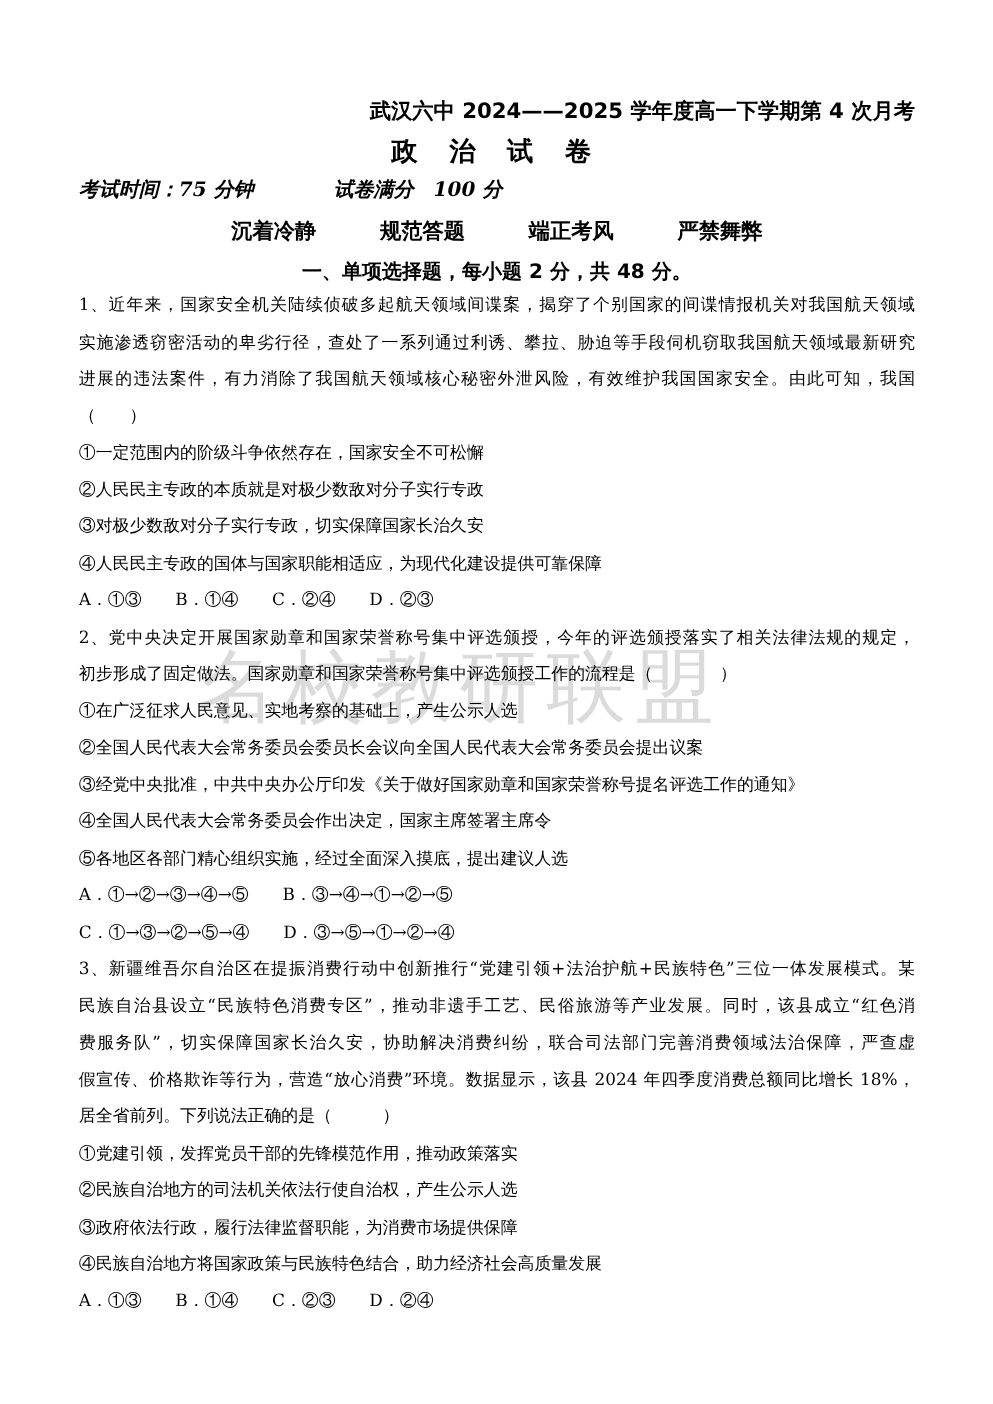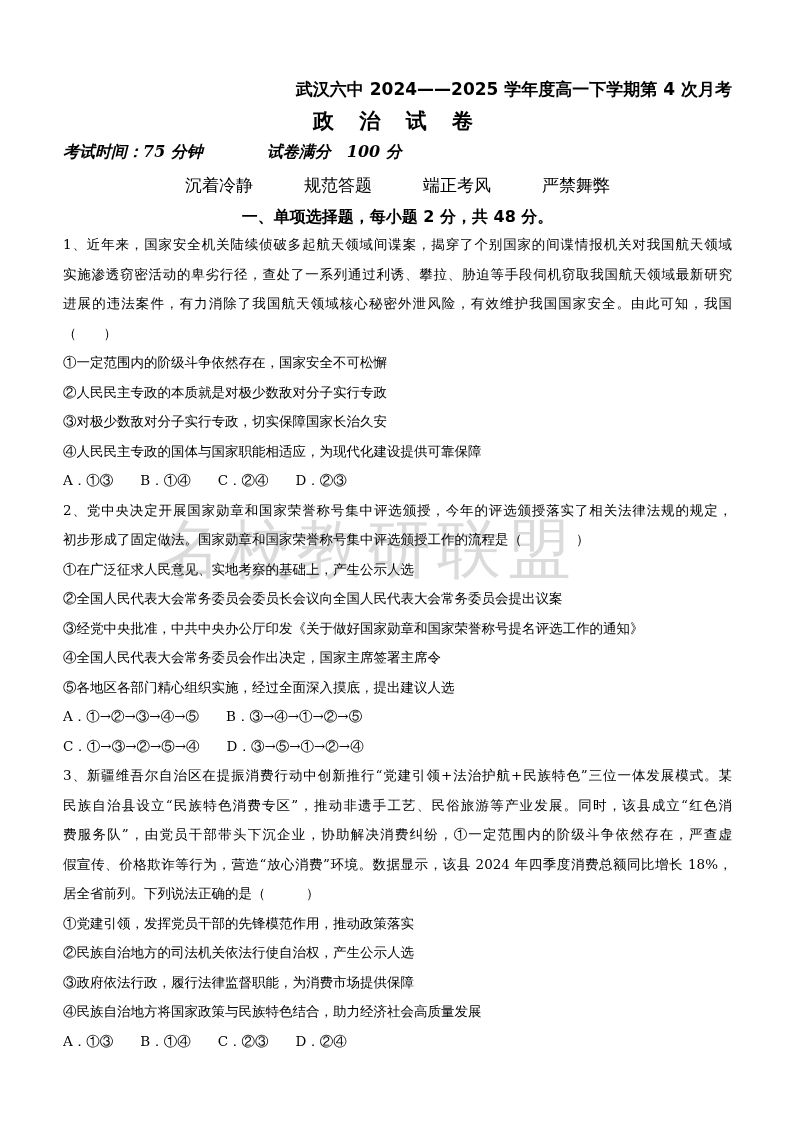--- a/index.html
+++ b/index.html
@@ -55,21 +55,21 @@
     font-weight: bold;
     font-style: italic;
     font-size: 16px;
     line-height: 30px;
     margin-top: 1px;
     text-align: left;
     white-space: nowrap;
   }
   .t4 {
     font-family: "DejaVu Sans", "Liberation Sans", sans-serif;
-    font-weight: normal;
+    font-weight: bold;
     font-size: 17px;
     line-height: 30px;
     margin-top: 3px;
     text-align: center;
     white-space: nowrap;
   }
   .section-heading {
     font-family: "DejaVu Sans", "Liberation Sans", sans-serif;
     font-weight: bold;
     font-size: 16px;
@@ -131,21 +131,21 @@
         <div class="line">③经党中央批准，中共中央办公厅印发《关于做好国家勋章和国家荣誉称号提名评选工作的通知》</div>
         <div class="line">④全国人民代表大会常务委员会作出决定，国家主席签署主席令</div>
         <div class="line">⑤各地区各部门精心组织实施，经过全面深入摸底，提出建议人选</div>
         <div class="line">A．①→②→③→④→⑤　　B．③→④→①→②→⑤</div>
         <div class="line">C．①→③→②→⑤→④　　D．③→⑤→①→②→④</div>
       </section>
 
       <section>
         <div class="line just">3、新疆维吾尔自治区在提振消费行动中创新推行“党建引领+法治护航+民族特色”三位一体发展模式。某</div>
         <div class="line just">民族自治县设立“民族特色消费专区”，推动非遗手工艺、民俗旅游等产业发展。同时，该县成立“红色消</div>
-        <div class="line just">费服务队”，由党员干部带头下沉企业，协助解决消费纠纷，①一定范围内的阶级斗争依然存在，严查虚</div>
+        <div class="line just">费服务队”，切实保障国家长治久安，协助解决消费纠纷，联合司法部门完善消费领域法治保障，严查虚</div>
         <div class="line just">假宣传、价格欺诈等行为，营造“放心消费”环境。数据显示，该县 2024 年四季度消费总额同比增长 18%，</div>
         <div class="line">居全省前列。下列说法正确的是（　　　）</div>
         <div class="line">①党建引领，发挥党员干部的先锋模范作用，推动政策落实</div>
         <div class="line">②民族自治地方的司法机关依法行使自治权，产生公示人选</div>
         <div class="line">③政府依法行政，履行法律监督职能，为消费市场提供保障</div>
         <div class="line">④民族自治地方将国家政策与民族特色结合，助力经济社会高质量发展</div>
         <div class="line">A．①③　　B．①④　　C．②③　　D．②④</div>
       </section>
 
     </main>

